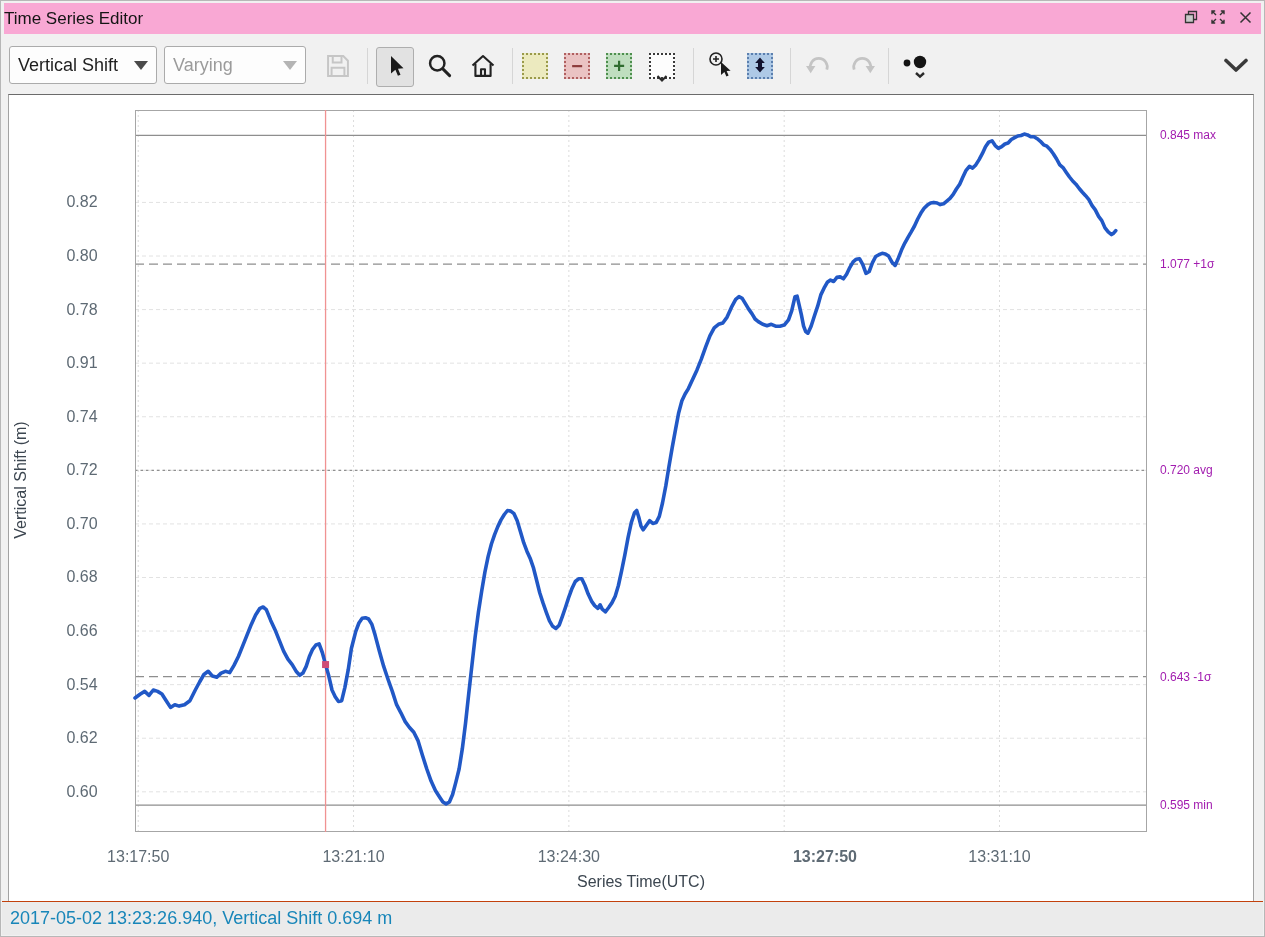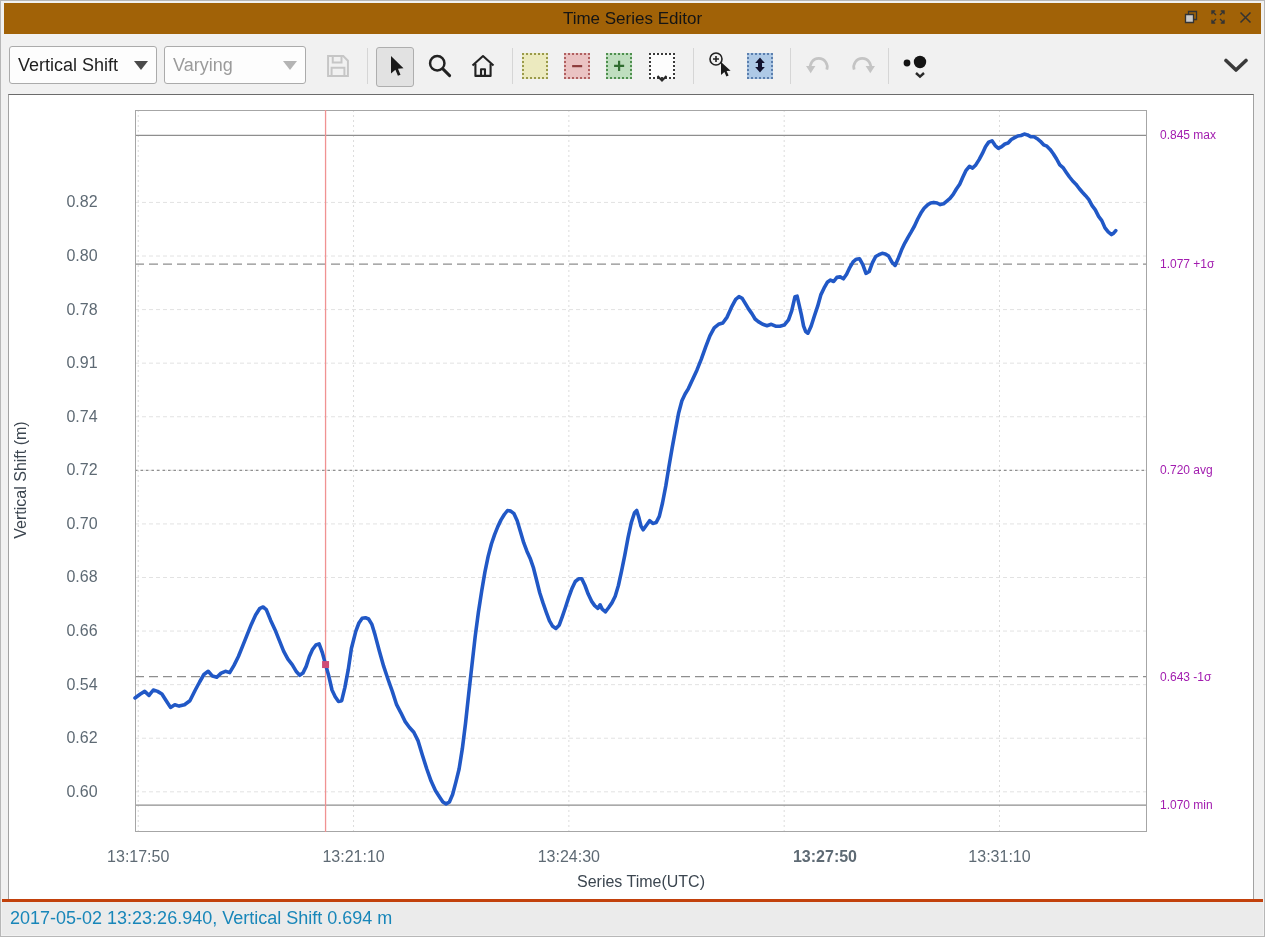--- a/index.html
+++ b/index.html
@@ -1,17 +1,17 @@
 <!DOCTYPE html>
 <html><head>
 <meta charset="utf-8">
 <style>
   html,body{margin:0;padding:0;background:#ffffff;font-family:"Liberation Sans",sans-serif;}
   .window{position:relative;width:1265px;height:937px;background:#f1f1f1;border:1px solid #b7b7b7;box-sizing:border-box;overflow:hidden;}
-  .titlebar{position:absolute;left:3px;right:3px;top:2px;height:31px;background:#a16207;display:flex;align-items:center;justify-content:center;}
+  .titlebar{position:absolute;left:3px;right:3px;top:2px;height:31px;background:#f9a8d4;display:flex;align-items:center;}
   .titlebar .title{font-size:17px;color:#151515;}
   .titlebar-controls{position:absolute;right:8px;top:0;height:31px;display:flex;align-items:center;gap:11px;}
   .tb-ctl{width:16px;height:16px;display:flex;align-items:center;justify-content:center;background:none;border:none;padding:0;cursor:default;}
   .toolbar{position:absolute;left:3px;right:3px;top:33px;height:60px;background:#f1f1f1;}
   .dd{position:absolute;top:12px;height:38px;background:#fdfdfd;border:1px solid #ababab;border-radius:3px;display:flex;align-items:center;box-sizing:border-box;padding:0 8px;}
   .dd-text{font-size:18px;color:#1e1e1e;white-space:nowrap;overflow:hidden;}
   .dd-arrow{width:0;height:0;border-left:7px solid transparent;border-right:7px solid transparent;border-top:9px solid #4a4a4a;margin-left:auto;}
   .dd.disabled .dd-text{color:#9b9b9b;}
   .dd.disabled .dd-arrow{border-top-color:#b4b4b4;}
   .tbtn{position:absolute;top:13px;height:40px;background:none;border:none;padding:0;display:flex;align-items:center;justify-content:center;}
@@ -29,21 +29,21 @@
   .stat-solid{stroke:#8e8e8e;stroke-width:1.3;}
   .stat-dashed{stroke:#8e8e8e;stroke-width:1.3;stroke-dasharray:9 5;}
   .stat-dotted{stroke:#909090;stroke-width:1.3;stroke-dasharray:2.5 3;}
   .plot-border{fill:none;stroke:#a6a6a6;stroke-width:1;}
   .series-line{fill:none;stroke-width:3.6;stroke-linejoin:round;stroke-linecap:round;}
   .ylab{position:absolute;width:80px;text-align:center;font-size:16px;line-height:20px;color:#5e6a74;}
   .xlab{position:absolute;width:96px;text-align:center;font-size:16px;line-height:20px;color:#5e6a74;}
   .anno{position:absolute;white-space:nowrap;font-size:12px;line-height:22px;color:#a21caf;}
   .y-axis-title{position:absolute;left:-158px;top:376px;width:340px;text-align:center;transform:rotate(-90deg);font-size:16px;color:#3c4650;}
   .x-axis-title{position:absolute;left:126px;width:1012px;top:778px;text-align:center;font-size:16px;color:#3c4650;}
-  .statusbar{position:absolute;left:1px;right:1px;bottom:1px;height:33px;background:#ebebeb;border-top:3px solid #c2410c;display:flex;align-items:center;}
+  .statusbar{position:absolute;left:1px;right:1px;bottom:1px;height:33px;background:#ebebeb;border-top:1px solid #c2410c;display:flex;align-items:center;}
   .status-text{margin-left:8px;font-size:18px;}
   .chev-under{position:absolute;left:50%;transform:translateX(-50%);bottom:-9px;}
 </style>
 </head>
 <body>
 
 <div class="window">
 
   <div class="titlebar">
     <div class="title">Time Series Editor</div>
@@ -247,20 +247,20 @@
       <div class="ylab" style="left: 33px; top: 686.814px;">0.60</div>
       <div class="xlab" style="left: 81.2298px; top: 752px;">13:17:50</div>
       <div class="xlab" style="left: 296.549px; top: 752px;">13:21:10</div>
       <div class="xlab" style="left: 511.868px; top: 752px;">13:24:30</div>
       <div class="xlab" style="left: 768px; top: 752px; font-weight: bold;">13:27:50</div>
       <div class="xlab" style="left: 942.506px; top: 752px;">13:31:10</div>
       <div class="anno" style="left: 1151px; top: 29.4508px;">0.845 max</div>
       <div class="anno" style="left: 1151px; top: 158.045px;">1.077 +1σ</div>
       <div class="anno" style="left: 1151px; top: 364.33px;">0.720 avg</div>
       <div class="anno" style="left: 1151px; top: 570.616px;">0.643 -1σ</div>
-      <div class="anno" style="left: 1151px; top: 699.21px;">1.070 min</div>
+      <div class="anno" style="left: 1151px; top: 699.21px;">0.595 min</div>
     </div>
 
   <div class="statusbar">
     <span class="status-text" style="color: rgb(24, 134, 185);">2017-05-02 13:23:26.940, Vertical Shift 0.694 m</span>
   </div>
 
 </div>
 
 </body></html>

